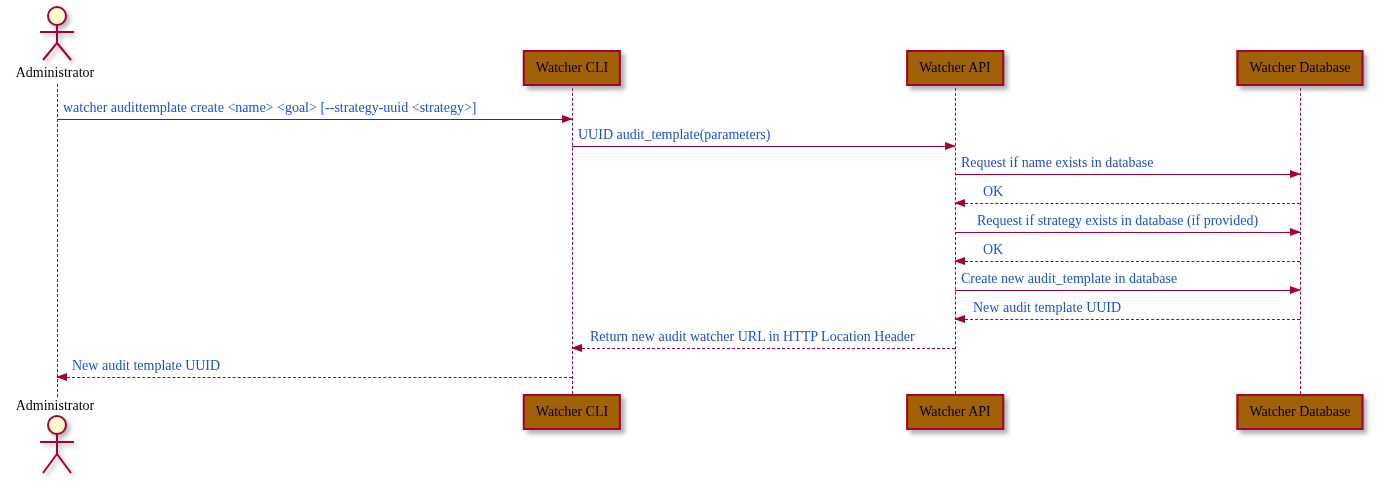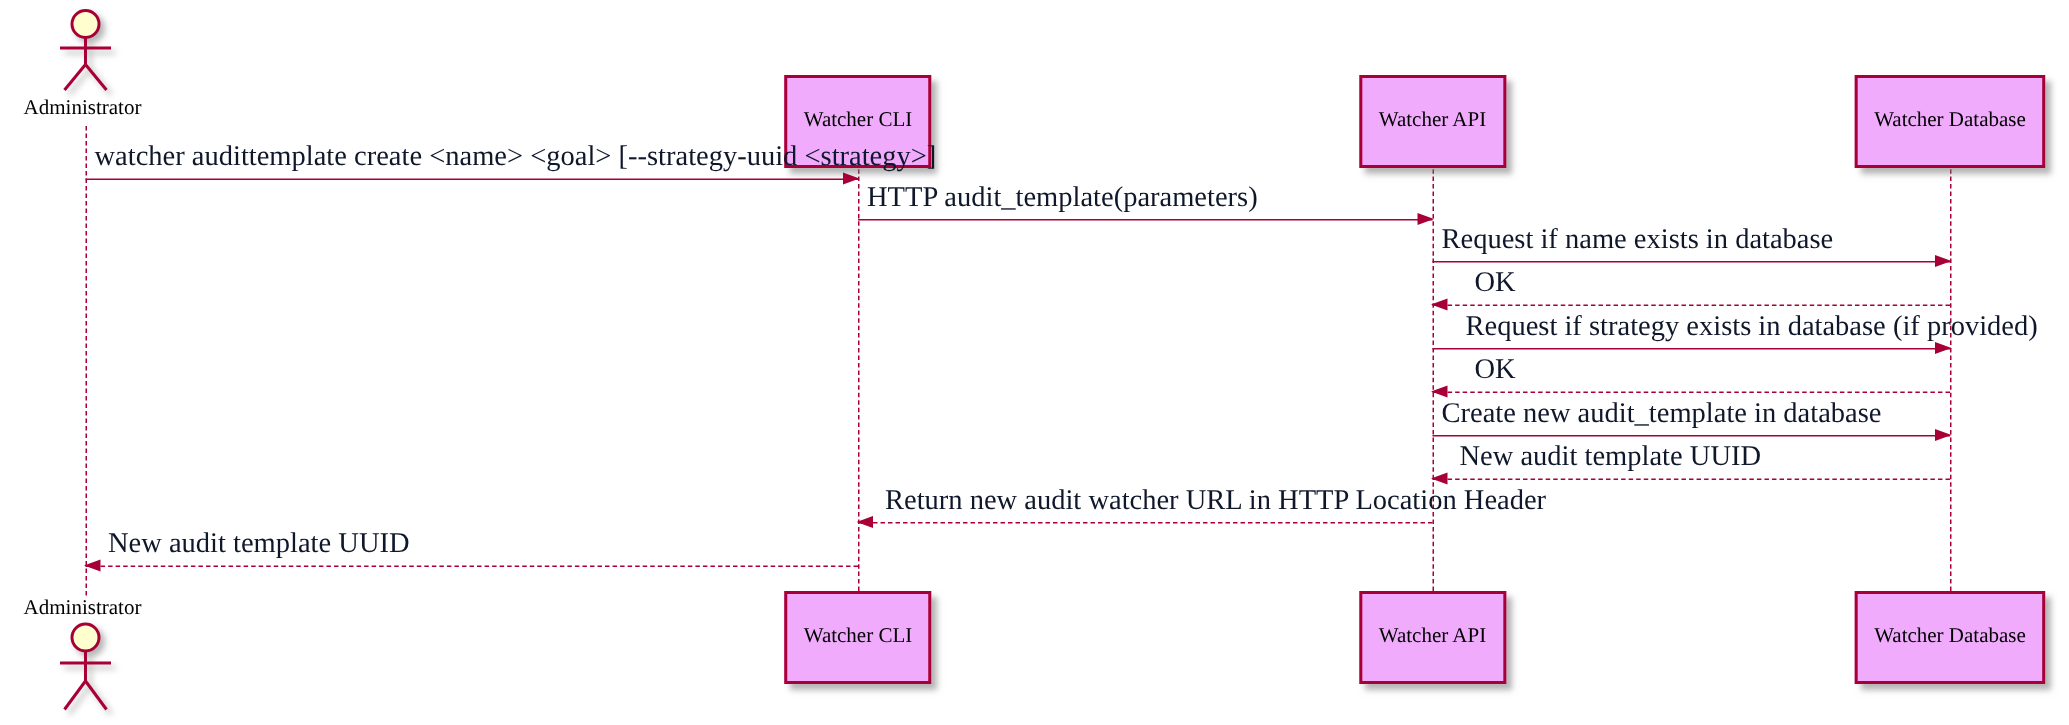--- a/index.html
+++ b/index.html
@@ -8,22 +8,22 @@
     font-family:Liberation Serif, serif;color:#000;
     overflow:hidden;
   }
   
   .lifeline{
     position:absolute;width:0;border-left:1px dashed #A80036;
   }
   
   .participant{
     position:absolute;transform:translateX(-50%);
-    background:#f0abfc;border:2px solid #A80036;
-    padding:20px 11px;font-size:14px;line-height:18px;white-space:nowrap;
+    background:#a16207;border:2px solid #A80036;
+    padding:7px 11px;font-size:14px;line-height:18px;white-space:nowrap;
     box-shadow:4px 4px 4px rgba(120,120,120,0.55);
     box-sizing:border-box;
   }
   
   .actor-figure{position:absolute;filter:drop-shadow(3px 3px 2px rgba(120,120,120,0.55));}
   .actor-label{
     position:absolute;transform:translateX(-50%);
     font-size:14px;white-space:nowrap;
   }
   
@@ -36,21 +36,21 @@
     right:-1px;
     border-top:4px solid transparent;border-bottom:4px solid transparent;
     border-left:11px solid #A80036;
   }
   .msg .head.left{
     left:-1px;
     border-top:4px solid transparent;border-bottom:4px solid transparent;
     border-right:11px solid #A80036;
   }
   .msg .mlabel{
-    position:absolute;bottom:3px;font-size:19px;white-space:nowrap;color:#0f172a;
+    position:absolute;bottom:3px;font-size:14px;white-space:nowrap;color:#1d4ed8;
   }
   svg .stroke{stroke:#A80036;stroke-width:2;fill:none;}
   svg .headfill{fill:#FEFECE;}
 </style>
 </head>
 <body>
 
 <div id="canvas">
 
   <div class="lifeline" style="left:57px;top:84px;height:313px;"></div>
@@ -73,21 +73,21 @@
 
   <div class="msg" style="left:57px;top:119px;width:515px;">
     <div class="line solid"></div>
     <div class="head right"></div>
     <span class="mlabel" style="left:6px;">watcher audittemplate create &lt;name&gt; &lt;goal&gt; [--strategy-uuid &lt;strategy&gt;]</span>
   </div>
 
   <div class="msg" style="left:572px;top:146px;width:383px;">
     <div class="line solid"></div>
     <div class="head right"></div>
-    <span class="mlabel" style="left:6px;">HTTP audit_template(parameters)</span>
+    <span class="mlabel" style="left:6px;">UUID audit_template(parameters)</span>
   </div>
 
   <div class="msg" style="left:955px;top:174px;width:345px;">
     <div class="line solid"></div>
     <div class="head right"></div>
     <span class="mlabel" style="left:6px;">Request if name exists in database</span>
   </div>
 
   <div class="msg" style="left:955px;top:203px;width:345px;">
     <div class="line dashed"></div>

